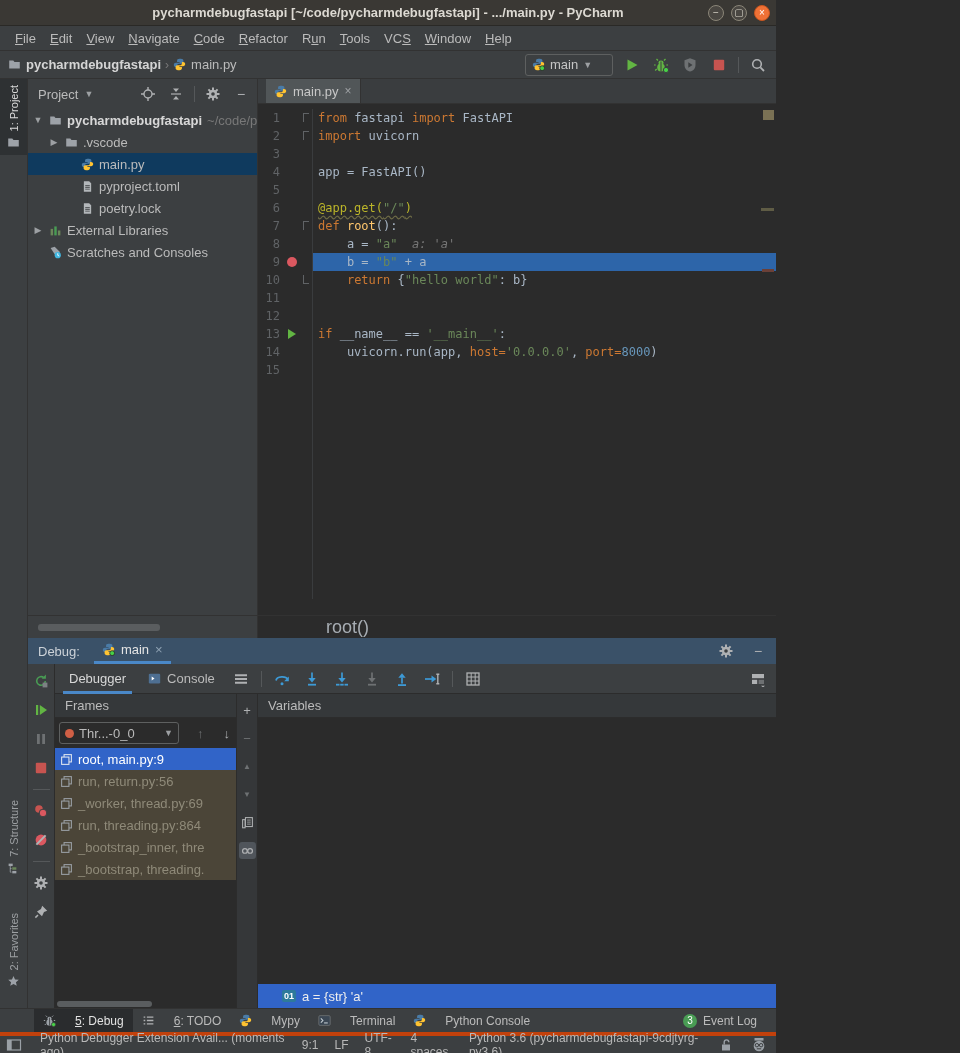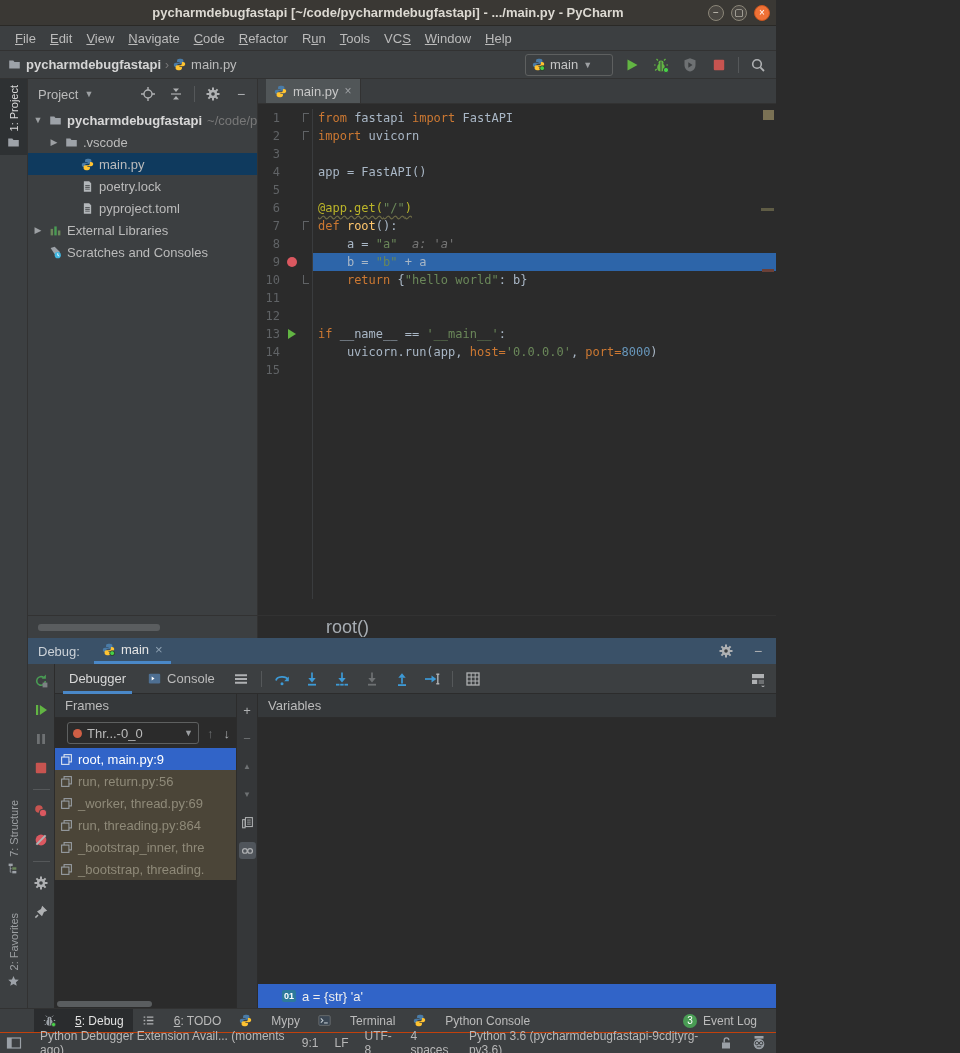--- a/index.html
+++ b/index.html
@@ -123,21 +123,21 @@
   .dbg-main { flex:1; display:flex; flex-direction:column; min-width:0; }
   .dbg-toolbar { height:30px; flex:0 0 30px; background:#3c3f41; border-bottom:1px solid #2c2c2c;
     display:flex; align-items:center; padding:0 8px; gap:10px; }
   .dtab { display:flex; align-items:center; gap:6px; height:30px; padding:0 6px; font-size:13px; color:#bbbbbb; }
   .dtab.active { border-bottom:3px solid #4a88c8; color:#d8d8d8; padding-top:3px; }
   .dbg-content { flex:1; display:flex; min-height:0; background:#2b2b2b; }
 
   .frames { width:182px; flex:0 0 182px; display:flex; flex-direction:column; border-right:1px solid #2c2c2c; }
   .panel-title { height:24px; flex:0 0 24px; background:#35383a; border-bottom:1px solid #2c2c2c;
     display:flex; align-items:center; padding-left:10px; font-size:13px; color:#bbbbbb; }
-  .thread-row { height:30px; flex:0 0 30px; display:flex; align-items:center; gap:6px; padding:0 4px;margin-left:8px; }
+  .thread-row { height:30px; flex:0 0 30px; display:flex; align-items:center; gap:16px; padding:0 4px; }
   .thread-dd { flex:1; height:22px; border:1px solid #5e6060; border-radius:3px; display:flex;
     align-items:center; gap:5px; padding:0 5px; min-width:0; }
   .thread-dot { width:9px; height:9px; border-radius:50%; background:#d05f45; flex:0 0 9px; }
   .thread-lbl { font-size:13px; color:#bbbbbb; white-space:nowrap; overflow:hidden; flex:1; }
   .nav-arrow { font-size:13px; font-weight:bold; color:#afb1b3; padding:0 2px; }
   .nav-arrow.dis { color:#6e7173; }
   .frame-list { flex:1; overflow:hidden; display:flex; flex-direction:column; }
   .frame-row { height:22px; flex:0 0 22px; display:flex; align-items:center; gap:5px; padding-left:5px;
     font-size:13px; color:#bbbbbb; white-space:nowrap; overflow:hidden; }
   .frame-row.selected { background:#3164c8; color:#ffffff; }
@@ -161,21 +161,21 @@
 
   
   .bottombar { height:24px; flex:0 0 24px; background:#3c3f41; border-top:1px solid #323232;
     display:flex; align-items:center; padding-left:34px; }
   .btab { display:flex; align-items:center; gap:19px; height:24px; padding:0 9px; font-size:12px; color:#bbbbbb; }
   .btab.active { background:#2a2c2e; color:#e2e2e2; }
   .btab-right { margin-left:auto; margin-right:10px; display:flex; align-items:center; gap:6px; }
   .badge { width:14px; height:14px; border-radius:50%; background:#499C54; color:#fff; font-size:10px;
     display:flex; align-items:center; justify-content:center; }
 
-  .statusbar { height:21px; flex:0 0 21px; background:#3c3f41; border-top:1px solid #c2410c;
+  .statusbar { height:21px; flex:0 0 21px; background:#3c3f41; border-top:4px solid #c2410c;
     display:flex; align-items:center; padding:0 8px 0 6px; gap:14px; font-size:12px; color:#b8b8b8; }
   .sb-msg { margin-left:4px; }
   .sb-items { margin-left:auto; display:flex; align-items:center; gap:16px; }
 
   .ic { display:inline-flex; width:16px; height:16px; align-items:center; justify-content:center; flex:0 0 auto; }
   .ic svg { width:100%; height:100%; }
   .ic.small { width:13px; height:13px; }
   .glyph { color:#afb1b3; font-size:14px; line-height:1; }
 </style>
 </head>
@@ -395,31 +395,31 @@
                 <span class="tree-label">main.py</span>
               </div>
               <div class="tree-row" style="padding-left: 36px;">
                 <span class="tree-arrow"></span>
                 <span class="ic small">
                   <svg viewBox="0 0 16 16">
                     <path d="M3.5 1.5h6.5l2.5 2.5v10.5H3.5z" fill="#b3b7ba"></path>
                     <path fill="#3c3f41" d="M5.2 6h5.6v1H5.2zm0 2.4h5.6v1H5.2zm0 2.4h5.6v1H5.2z"></path>
                   </svg>
                 </span>
-                <span class="tree-label">poetry.lock</span>
+                <span class="tree-label">pyproject.toml</span>
               </div>
               <div class="tree-row" style="padding-left: 36px;">
                 <span class="tree-arrow"></span>
                 <span class="ic small">
                   <svg viewBox="0 0 16 16">
                     <path d="M3.5 1.5h6.5l2.5 2.5v10.5H3.5z" fill="#b3b7ba"></path>
                     <path fill="#3c3f41" d="M5.2 6h5.6v1H5.2zm0 2.4h5.6v1H5.2zm0 2.4h5.6v1H5.2z"></path>
                   </svg>
                 </span>
-                <span class="tree-label">pyproject.toml</span>
+                <span class="tree-label">poetry.lock</span>
               </div>
               <div class="tree-row" style="padding-left: 4px;">
                 <span class="tree-arrow">▶</span>
                 <span class="ic small">
                   <svg viewBox="0 0 16 16">
                     <rect x="2" y="6" width="3" height="8" fill="#6a8759"></rect>
                     <rect x="6.5" y="3" width="3" height="11" fill="#499C54"></rect>
                     <rect x="11" y="8" width="3" height="6" fill="#6a8759"></rect>
                   </svg>
                 </span>

